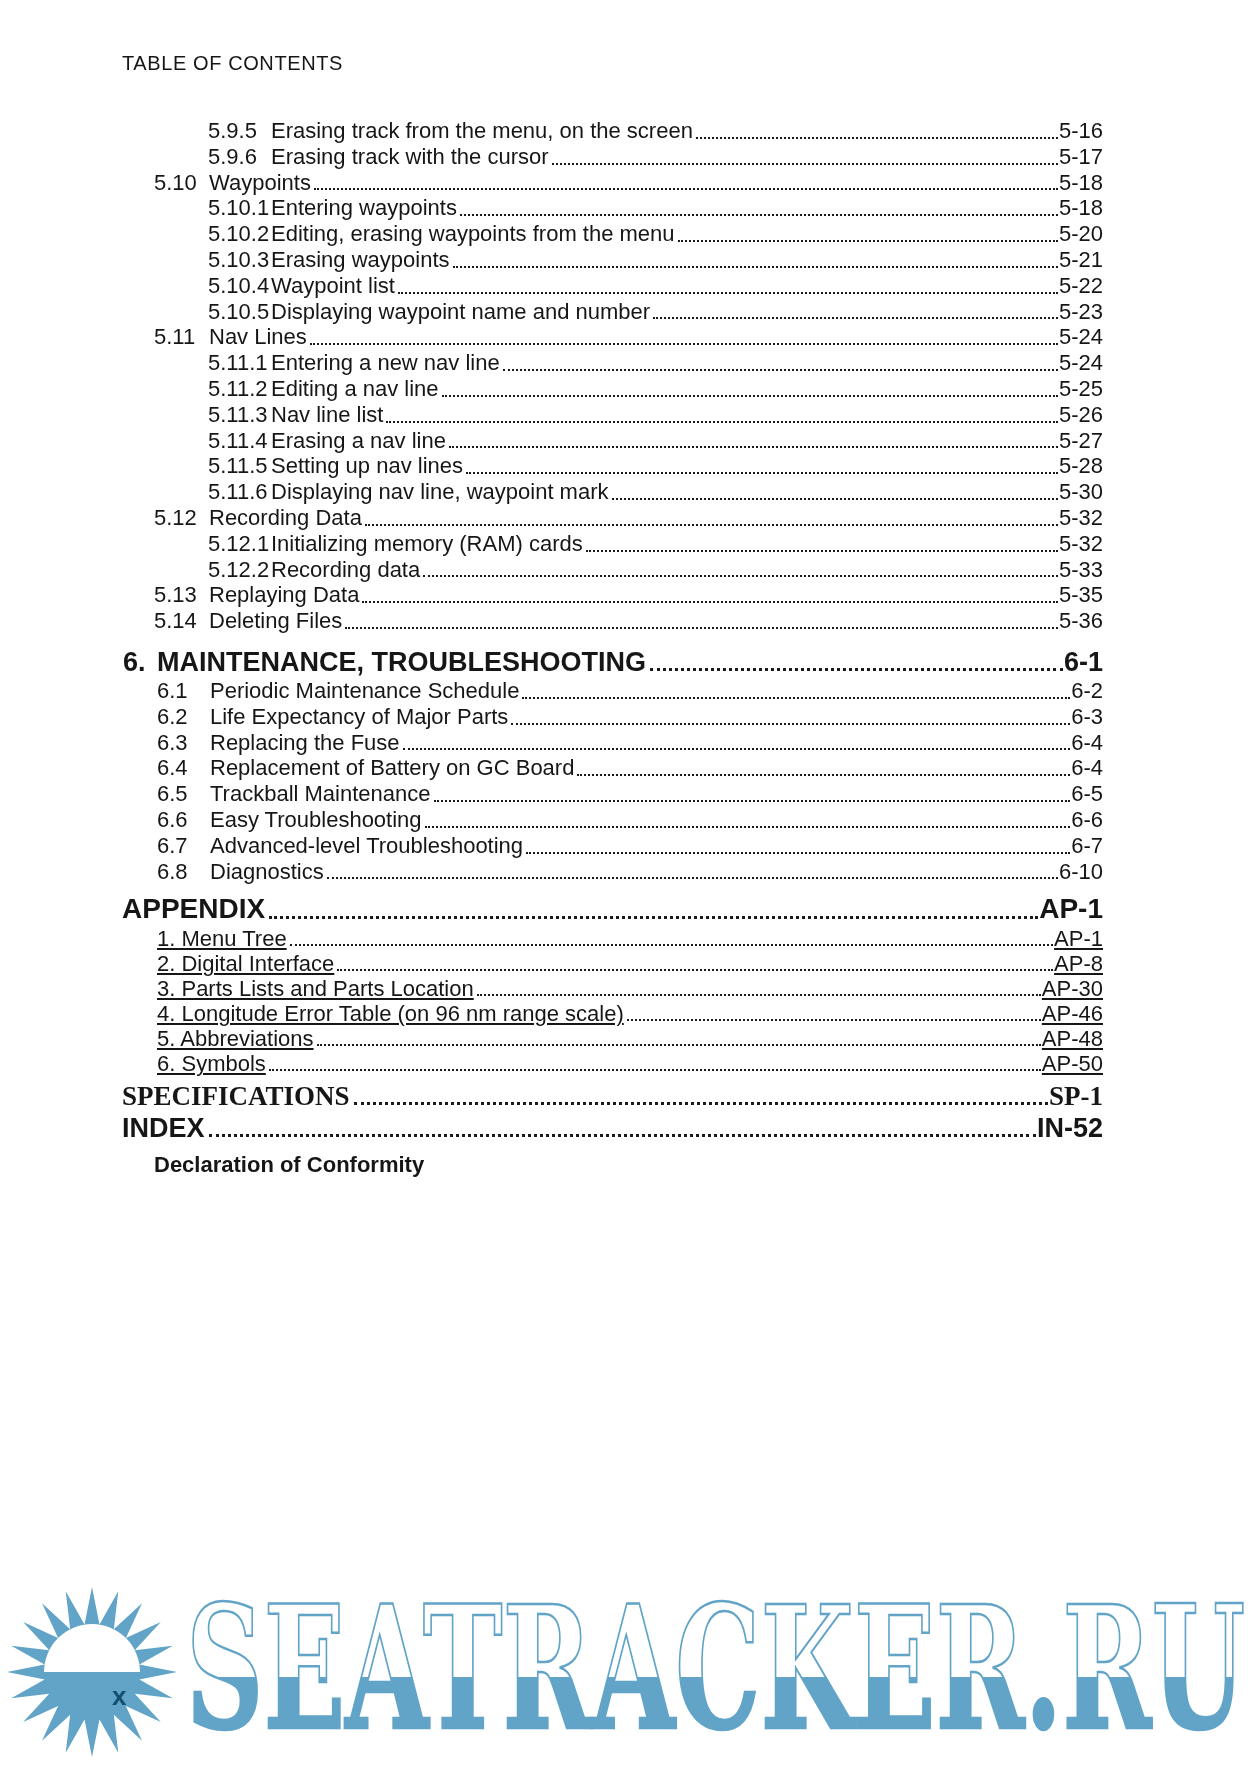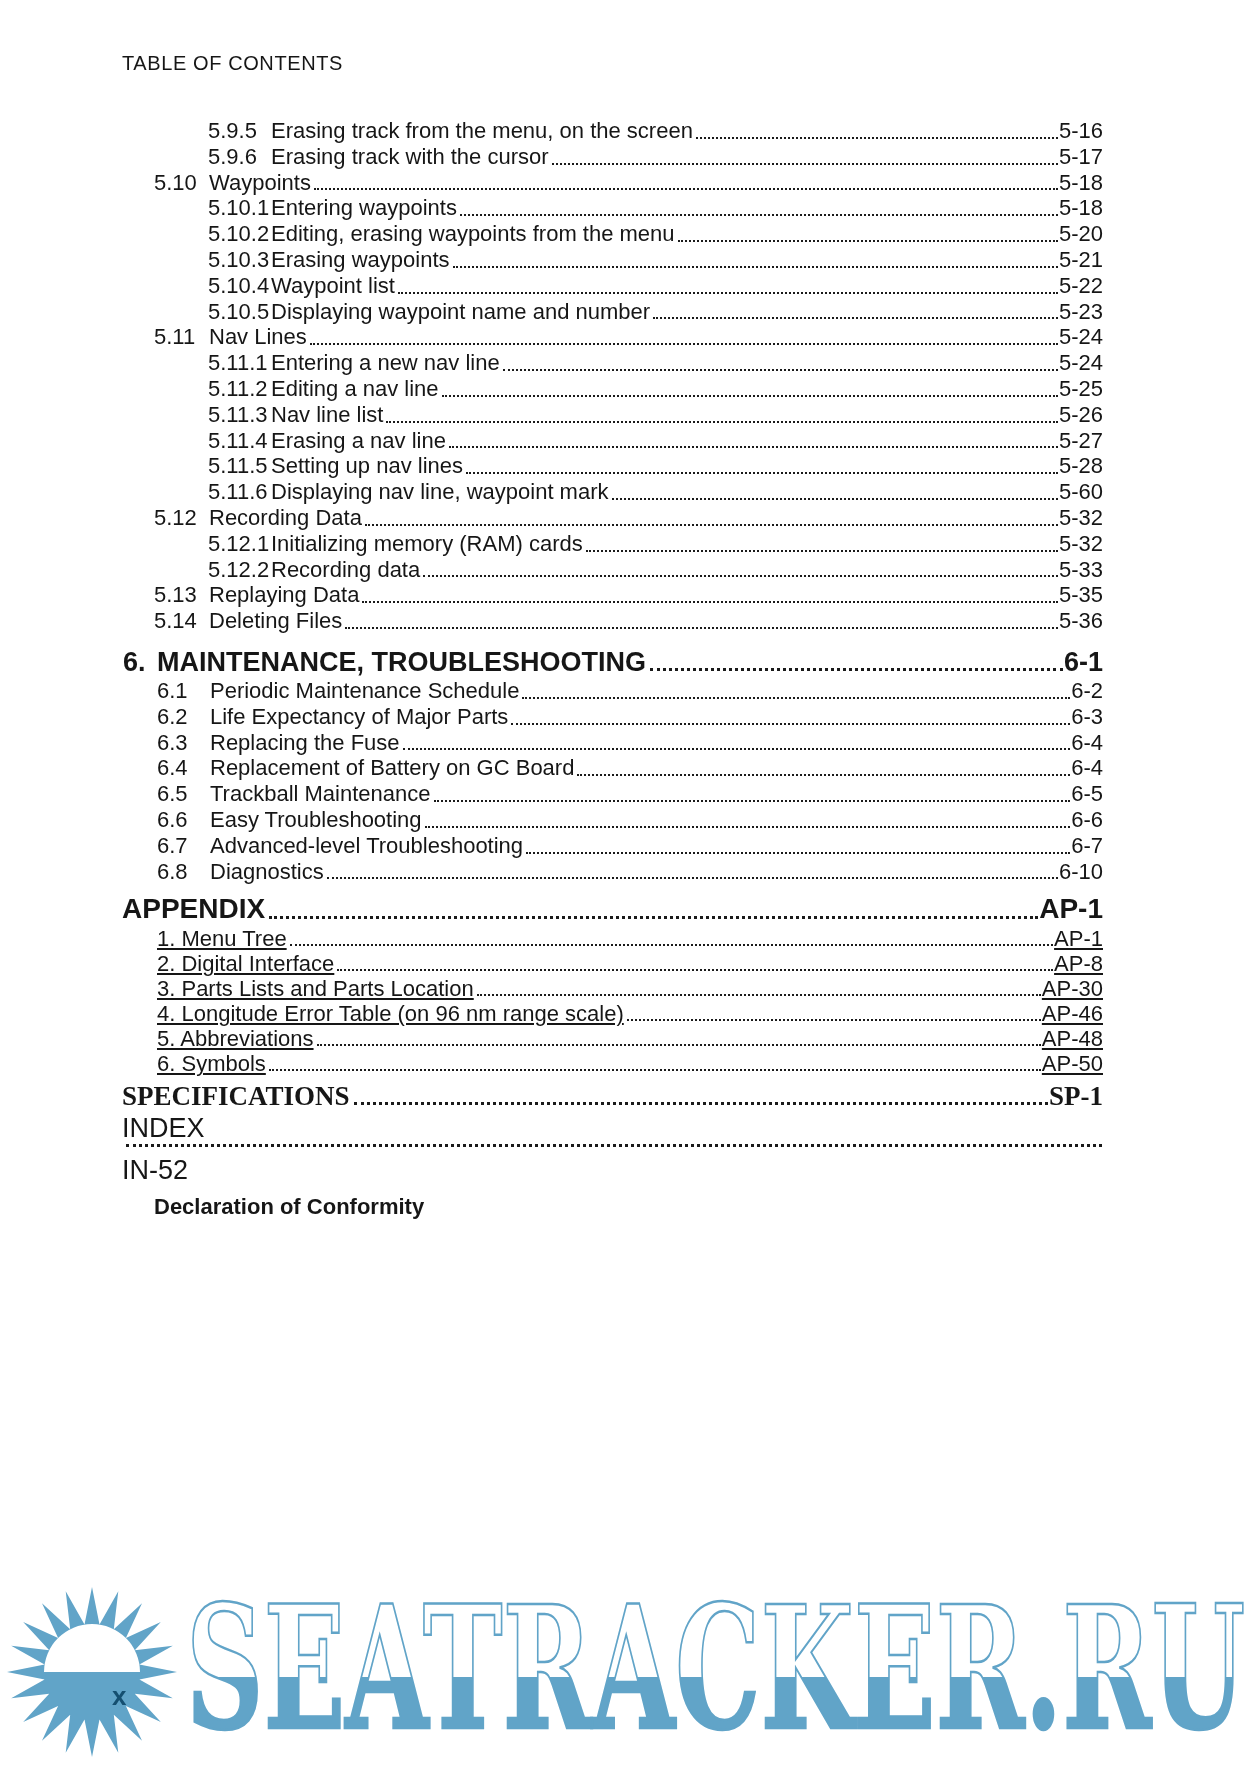--- a/index.html
+++ b/index.html
@@ -15,21 +15,21 @@
   .pg{flex:0 0 auto;}
   .leader{flex:1 1 auto;border-bottom:2.6px dotted #1a1a1a;margin:0 1px 5px 3px;}
   .lv2 .num{margin-left:32px;width:55px;}
   .lv3 .num{margin-left:86px;width:63px;}
   .c2  .num{margin-left:35px;width:53px;}
   .app .lbl{margin-left:35px;}
   .ch{font-weight:bold;font-size:27px;line-height:32px;margin-top:12px;}
   .ch .num{margin-left:1px;width:34px;}
   .big{font-weight:bold;font-size:28px;line-height:34px;margin-top:8px;}
   .spec{font-weight:bold;font-size:27px;line-height:32px;margin-top:4px;font-family:Liberation Serif, serif;}
-  .idx{font-weight:normal;font-size:27px;line-height:32px;flex-direction:column;}
+  .idx{font-weight:bold;font-size:27px;line-height:32px;}
   .app{line-height:25px;text-decoration:underline;}
   .ch .leader,.big .leader,.spec .leader,.idx .leader{border-bottom-width:3.4px;margin-bottom:7px;margin-left:4px;}
   .decl{font-weight:bold;font-size:22px;margin-top:8px;margin-left:32px;}
   .watermark{position:absolute;left:0;top:1551px;width:1251px;height:220px;}
 </style>
 </head>
 <body>
 
 <div class="page">
 
@@ -118,21 +118,21 @@
     <div class="row lv3">
         <span class="num">5.11.5</span>
         <span class="lbl">Setting up nav lines</span>
         <span class="leader"></span>
         <span class="pg">5-28</span>
       </div>
     <div class="row lv3">
         <span class="num">5.11.6</span>
         <span class="lbl">Displaying nav line, waypoint mark</span>
         <span class="leader"></span>
-        <span class="pg">5-60</span>
+        <span class="pg">5-30</span>
       </div>
     <div class="row lv2">
         <span class="num">5.12</span>
         <span class="lbl">Recording Data</span>
         <span class="leader"></span>
         <span class="pg">5-32</span>
       </div>
     <div class="row lv3">
         <span class="num">5.12.1</span>
         <span class="lbl">Initializing memory (RAM) cards</span>

